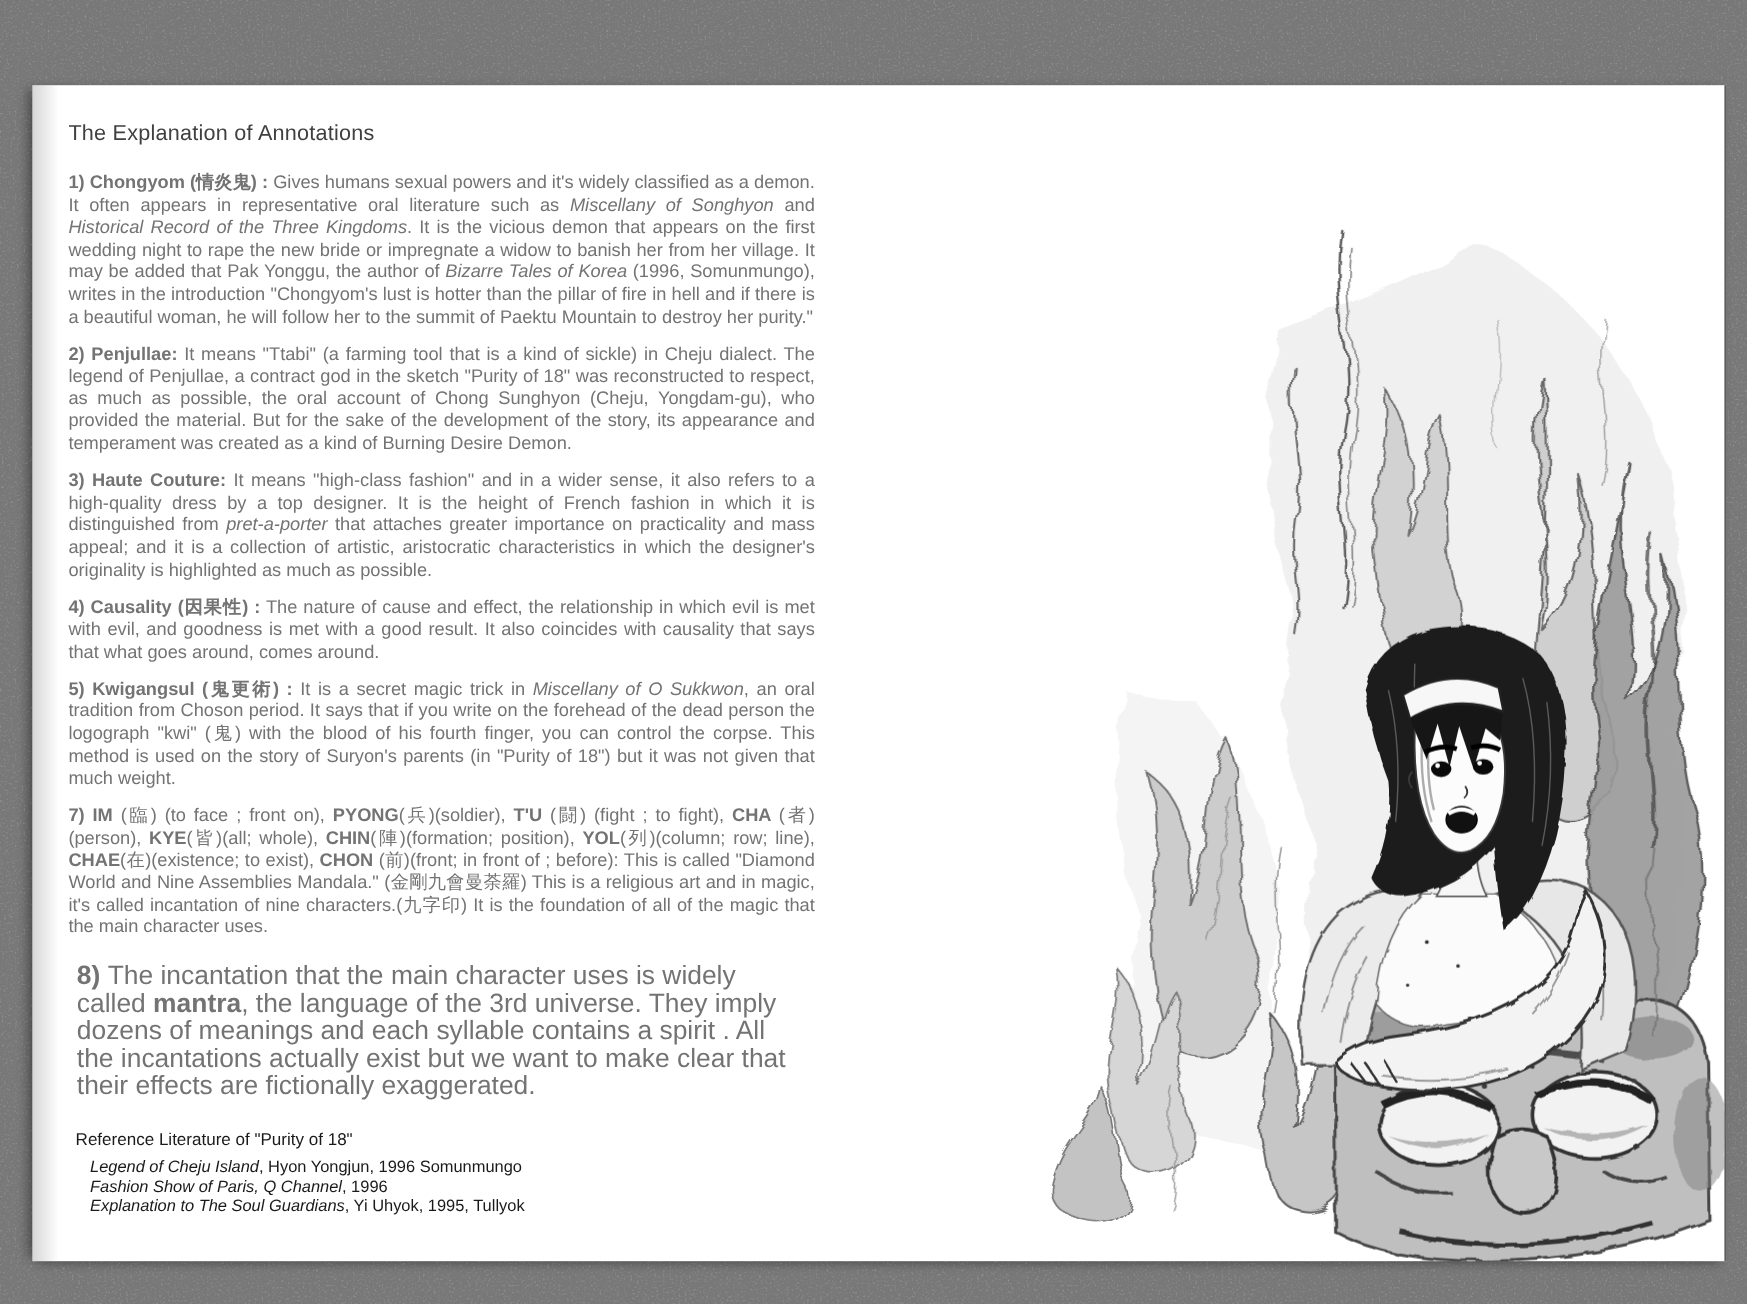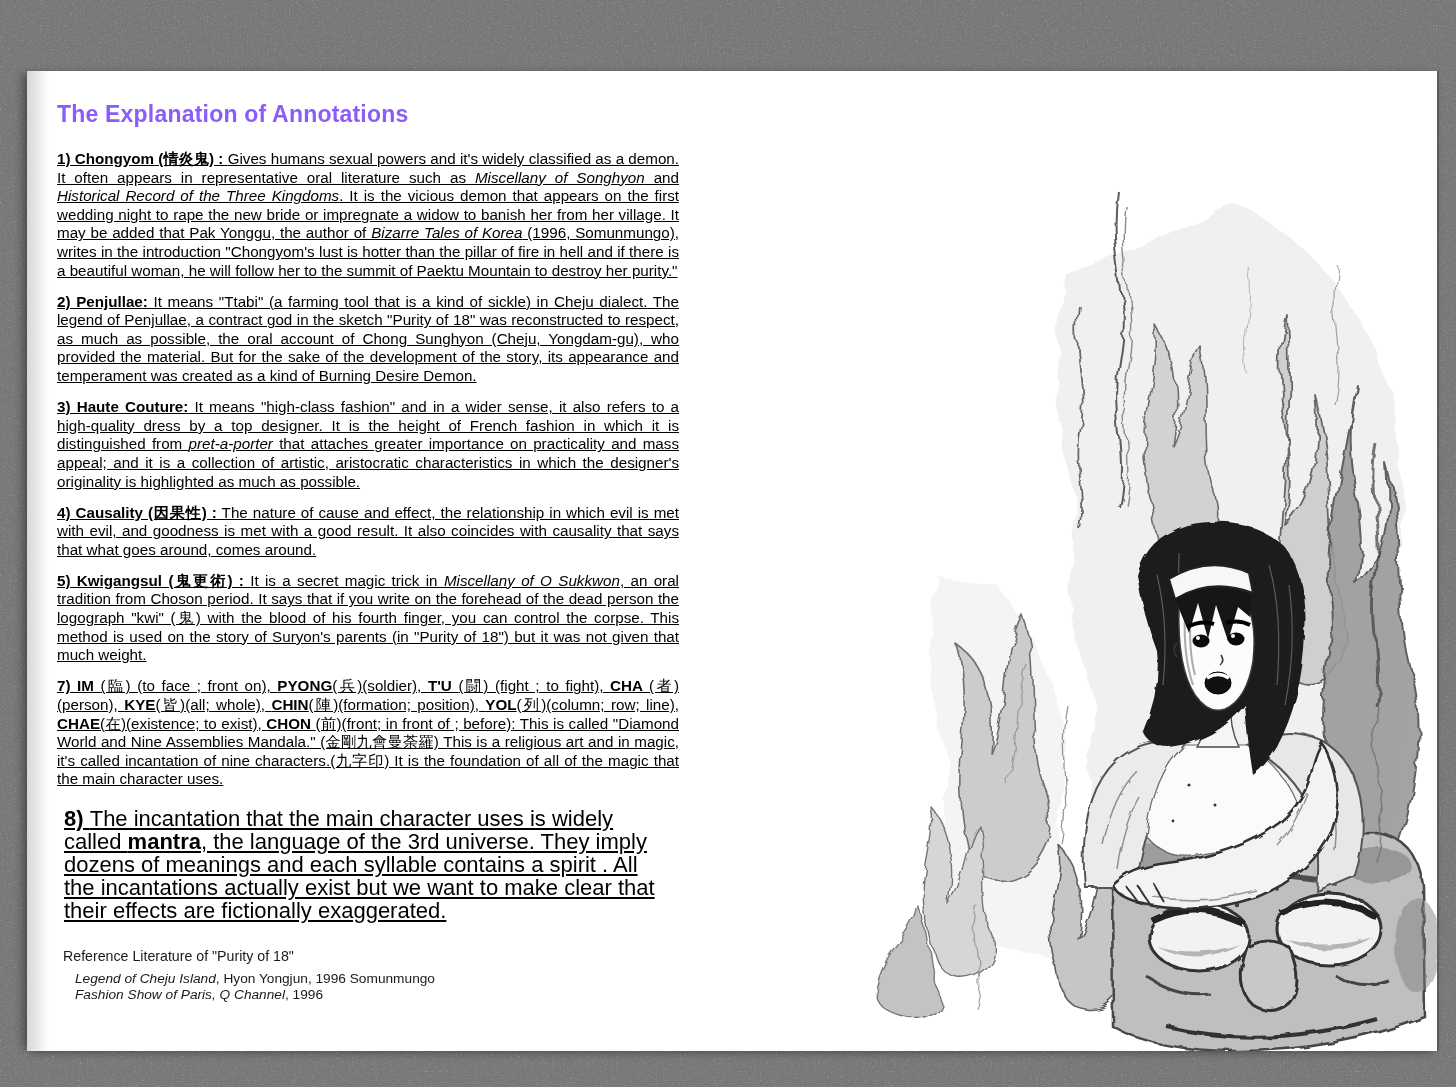--- a/index.html
+++ b/index.html
@@ -19,25 +19,25 @@
   }
   .page-gutter{
     position:absolute;left:0;top:0;bottom:0;width:22px;
     background:linear-gradient(to right, rgba(120,120,120,.30), rgba(255,255,255,0));
     pointer-events:none;
   }
   .text-col{
     position:absolute;left:30px;top:30px;width:622px;color:#141414;
   }
   .page-title{
-    font-size:23px;font-weight:bold;letter-spacing:.2px;margin:0 0 22px 0;color:#8b5cf6;
+    font-size:18px;font-weight:normal;letter-spacing:.2px;margin:0 0 22px 0;color:#404040;
   }
   .para{
     font-size:15.2px;line-height:18.6px;text-align:justify;
-    margin:0 0 12.5px 0;color:#000000;text-decoration:underline;
+    margin:0 0 12.5px 0;color:#737373;
   }
   .para-8{
     font-size:22px;line-height:23px;text-align:left;
     margin:18px 0 0 7px;width:596px;
   }
   .refs{margin:26px 0 0 6px;}
   .refs-head{font-size:14.2px;line-height:17px;margin:0 0 6px 0;color:#1a1a1a;}
   .ref-item{font-size:13.7px;line-height:15.8px;margin-left:12px;color:#1a1a1a;}
   .art{position:absolute;left:790px;top:74px;width:622px;height:906px;}
   .art svg{width:100%;height:100%;display:block;}
@@ -66,20 +66,21 @@
     <p class="para"><span style="font-weight: bold;">3) Haute Couture:</span><span> It means "high-class  fashion"  and  in  a  wider sense, it also refers to a high-quality dress by  a top designer.  It is the height of French fashion in which it  is distinguished from </span><span style="font-style: italic;">pret-a-porter</span><span> that attaches greater importance on practicality and mass appeal; and it is a collection of artistic, aristocratic characteristics in which the designer's originality is highlighted as much as possible.</span></p>
     <p class="para"><span style="font-weight: bold;">4) Causality (因果性) :</span><span> The nature  of cause  and effect, the  relationship in which evil is met with evil, and goodness is met with a  good result. It also coincides with causality that says that what goes around, comes around.</span></p>
     <p class="para"><span style="font-weight: bold;">5) Kwigangsul</span><span style="font-weight: bold;">   (鬼更術)   : </span><span>It is a  secret magic trick  in </span><span style="font-style: italic;">Miscellany of O Sukkwon</span><span>, an oral tradition from Choson period.  It says that if you write on the  forehead of  the dead person the  logograph "kwi" (鬼) with the  blood of his fourth  finger, you  can control the corpse.  This method is  used  on the story of Suryon's  parents (in "Purity of 18") but it was not given that much weight.</span></p>
     <p class="para"><span style="font-weight: bold;">7) IM </span><span>(臨) (to face ; front on), </span><span style="font-weight: bold;">PYONG</span><span>(兵)(soldier),  </span><span style="font-weight: bold;">T'U </span><span>(闘) (fight ; to fight), </span><span style="font-weight: bold;">CHA </span><span>(者) (person), </span><span style="font-weight: bold;">KYE</span><span>(皆)(all; whole), </span><span style="font-weight: bold;">CHIN</span><span>(陣)(formation; position), </span><span style="font-weight: bold;">YOL</span><span>(列)(column; row; line), </span><span style="font-weight: bold;">CHAE</span><span>(在)(existence; to  exist), </span><span style="font-weight: bold;">CHON </span><span>(前)(front; in  front of ; before):   This  is  called "Diamond World and Nine Assemblies Mandala." (金剛九會曼荼羅) This is a religious art and in magic, it's called incantation of nine characters.(九字印) It is the foundation of all of the magic that the main character uses.</span></p>
     <p class="para para-8"><span style="font-weight: bold;">8) </span><span>The incantation that the main character uses  is widely called </span><span style="font-weight: bold;">mantra</span><span>, the language of the  3rd universe.  They imply dozens of meanings and each syllable  contains  a  spirit .  All  the  incantations  actually  exist but we want to make clear that their effects are fictionally exaggerated.</span></p>
 
     <div class="refs">
       <div class="refs-head">Reference Literature of "Purity of 18"</div>
       <div class="ref-item"><span style="font-style: italic; text-align: center;">Legend of Cheju Island</span><span>, Hyon Yongjun, 1996 Somunmungo</span></div>
       <div class="ref-item"><span style="font-style: italic;">Fashion Show of Paris, Q Channel</span><span>, 1996</span></div>
+      <div class="ref-item"><span style="font-style: italic;">Explanation to The Soul Guardians</span><span>, Yi Uhyok, 1995, Tullyok</span></div>
     </div>
   </div>
 
   <div class="art">
     <svg viewBox="0 0 622 906" xmlns="http://www.w3.org/2000/svg">
       <defs>
         <filter id="rough" x="-15%" y="-15%" width="130%" height="130%">
           <feTurbulence type="fractalNoise" baseFrequency="0.015 0.035" numOctaves="3" seed="7" result="t"></feTurbulence>
           <feDisplacementMap in="SourceGraphic" in2="t" scale="13"></feDisplacementMap>
         </filter>

